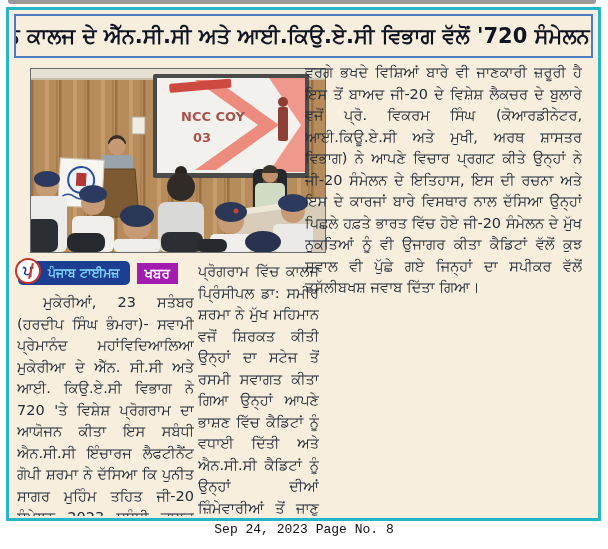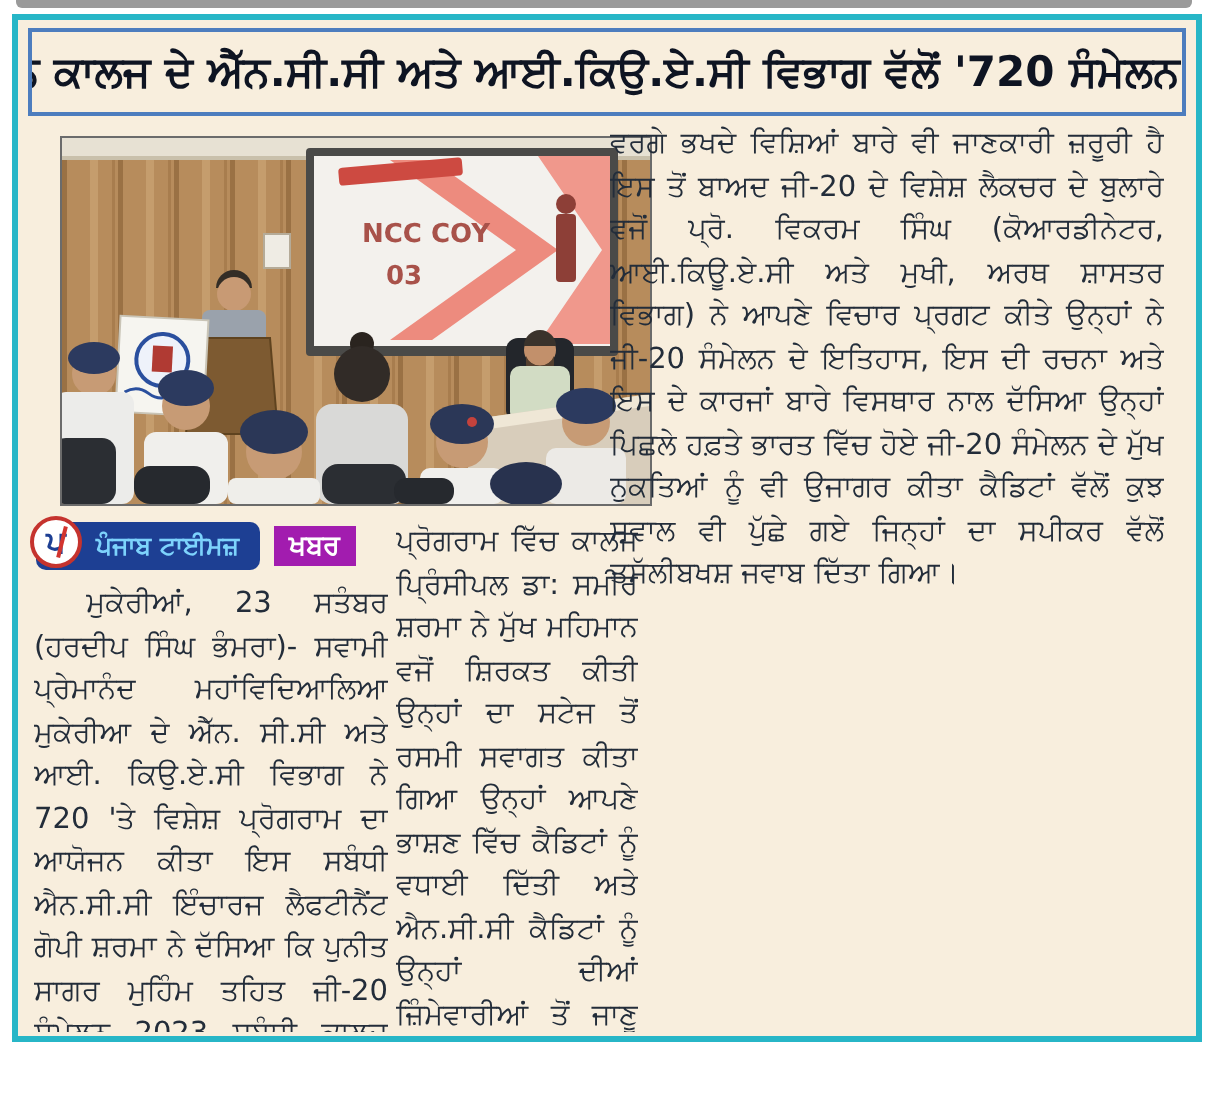--- a/index.html
+++ b/index.html
@@ -180,13 +180,14 @@
     <p class="indent">ਮੁਕੇਰੀਆਂ, 23 ਸਤੰਬਰ (ਹਰਦੀਪ ਸਿੰਘ ਭੰਮਰਾ)- ਸਵਾਮੀ ਪ੍ਰੇਮਾਨੰਦ ਮਹਾਂਵਿਦਿਆਲਿਆ ਮੁਕੇਰੀਆ ਦੇ ਐੱਨ. ਸੀ.ਸੀ ਅਤੇ ਆਈ. ਕਿਉ.ਏ.ਸੀ ਵਿਭਾਗ ਨੇ 720 'ਤੇ ਵਿਸ਼ੇਸ਼ ਪ੍ਰੋਗਰਾਮ ਦਾ ਆਯੋਜਨ ਕੀਤਾ ਇਸ ਸਬੰਧੀ ਐਨ.ਸੀ.ਸੀ ਇੰਚਾਰਜ ਲੈਫਟੀਨੈਂਟ ਗੋਪੀ ਸ਼ਰਮਾ ਨੇ ਦੱਸਿਆ ਕਿ ਪੁਨੀਤ ਸਾਗਰ ਮੁਹਿੰਮ ਤਹਿਤ ਜੀ-20 ਸੰਮੇਲਨ 2023 ਸਬੰਧੀ ਕਾਲਜ ਵਿੱਚ ਐਨ.ਸੀ.ਸੀ ਕੈਡਿਟਾਂ ਲਈ ਵਿਸ਼ੇਸ਼ ਲੈਕਚਰ ਕਰਵਾਇਆ ਗਿਆ ਇਸ</p>
   </div>
 
   <div class="col col-mid">
     <p>ਪ੍ਰੋਗਰਾਮ ਵਿੱਚ ਕਾਲਜ ਪ੍ਰਿੰਸੀਪਲ ਡਾ: ਸਮੀਰ ਸ਼ਰਮਾ ਨੇ ਮੁੱਖ ਮਹਿਮਾਨ ਵਜੋਂ ਸ਼ਿਰਕਤ ਕੀਤੀ ਉਨ੍ਹਾਂ ਦਾ ਸਟੇਜ ਤੋਂ ਰਸਮੀ ਸਵਾਗਤ ਕੀਤਾ ਗਿਆ ਉਨ੍ਹਾਂ ਆਪਣੇ ਭਾਸ਼ਣ ਵਿੱਚ ਕੈਡਿਟਾਂ ਨੂੰ ਵਧਾਈ ਦਿੱਤੀ ਅਤੇ ਐਨ.ਸੀ.ਸੀ ਕੈਡਿਟਾਂ ਨੂੰ ਉਨ੍ਹਾਂ ਦੀਆਂ ਜ਼ਿੰਮੇਵਾਰੀਆਂ ਤੋਂ ਜਾਣੂ ਕਰਵਾਇਆ ਉਨ੍ਹਾਂ ਕਿਹਾ ਕਿ ਐਨ.ਸੀ.ਸੀ. ਦਾ ਕਾਰਜਕਾਲ ਕੈਡਿਟਾਂ ਵਿੱਚ ਪੂਰਨ ਅਗਵਾਈ ਸ਼ਕਤੀ ਅਤੇ ਆਤਮ-ਵਿਸ਼ਵਾਸ ਪੈਦਾ ਕਰਦਾ ਹੈ ਉਨ੍ਹਾਂ ਨੂੰ ਹਰ ਪ੍ਰੋਗਰਾਮ ਵਿੱਚ ਸਰਗਰਮ ਭੂਮਿਕਾ ਨਿਭਾਉਣੀ ਚਾਹੀਦੀ ਹੈ ਕੈਡਿਟਾਂ ਲਈ ਜੀ-20</p>
   </div>
 
 </div>
 
 <div class="footer">
+  <div>Sep 24, 2023 Page No. 8</div>
 </div>
 
 </body></html>

